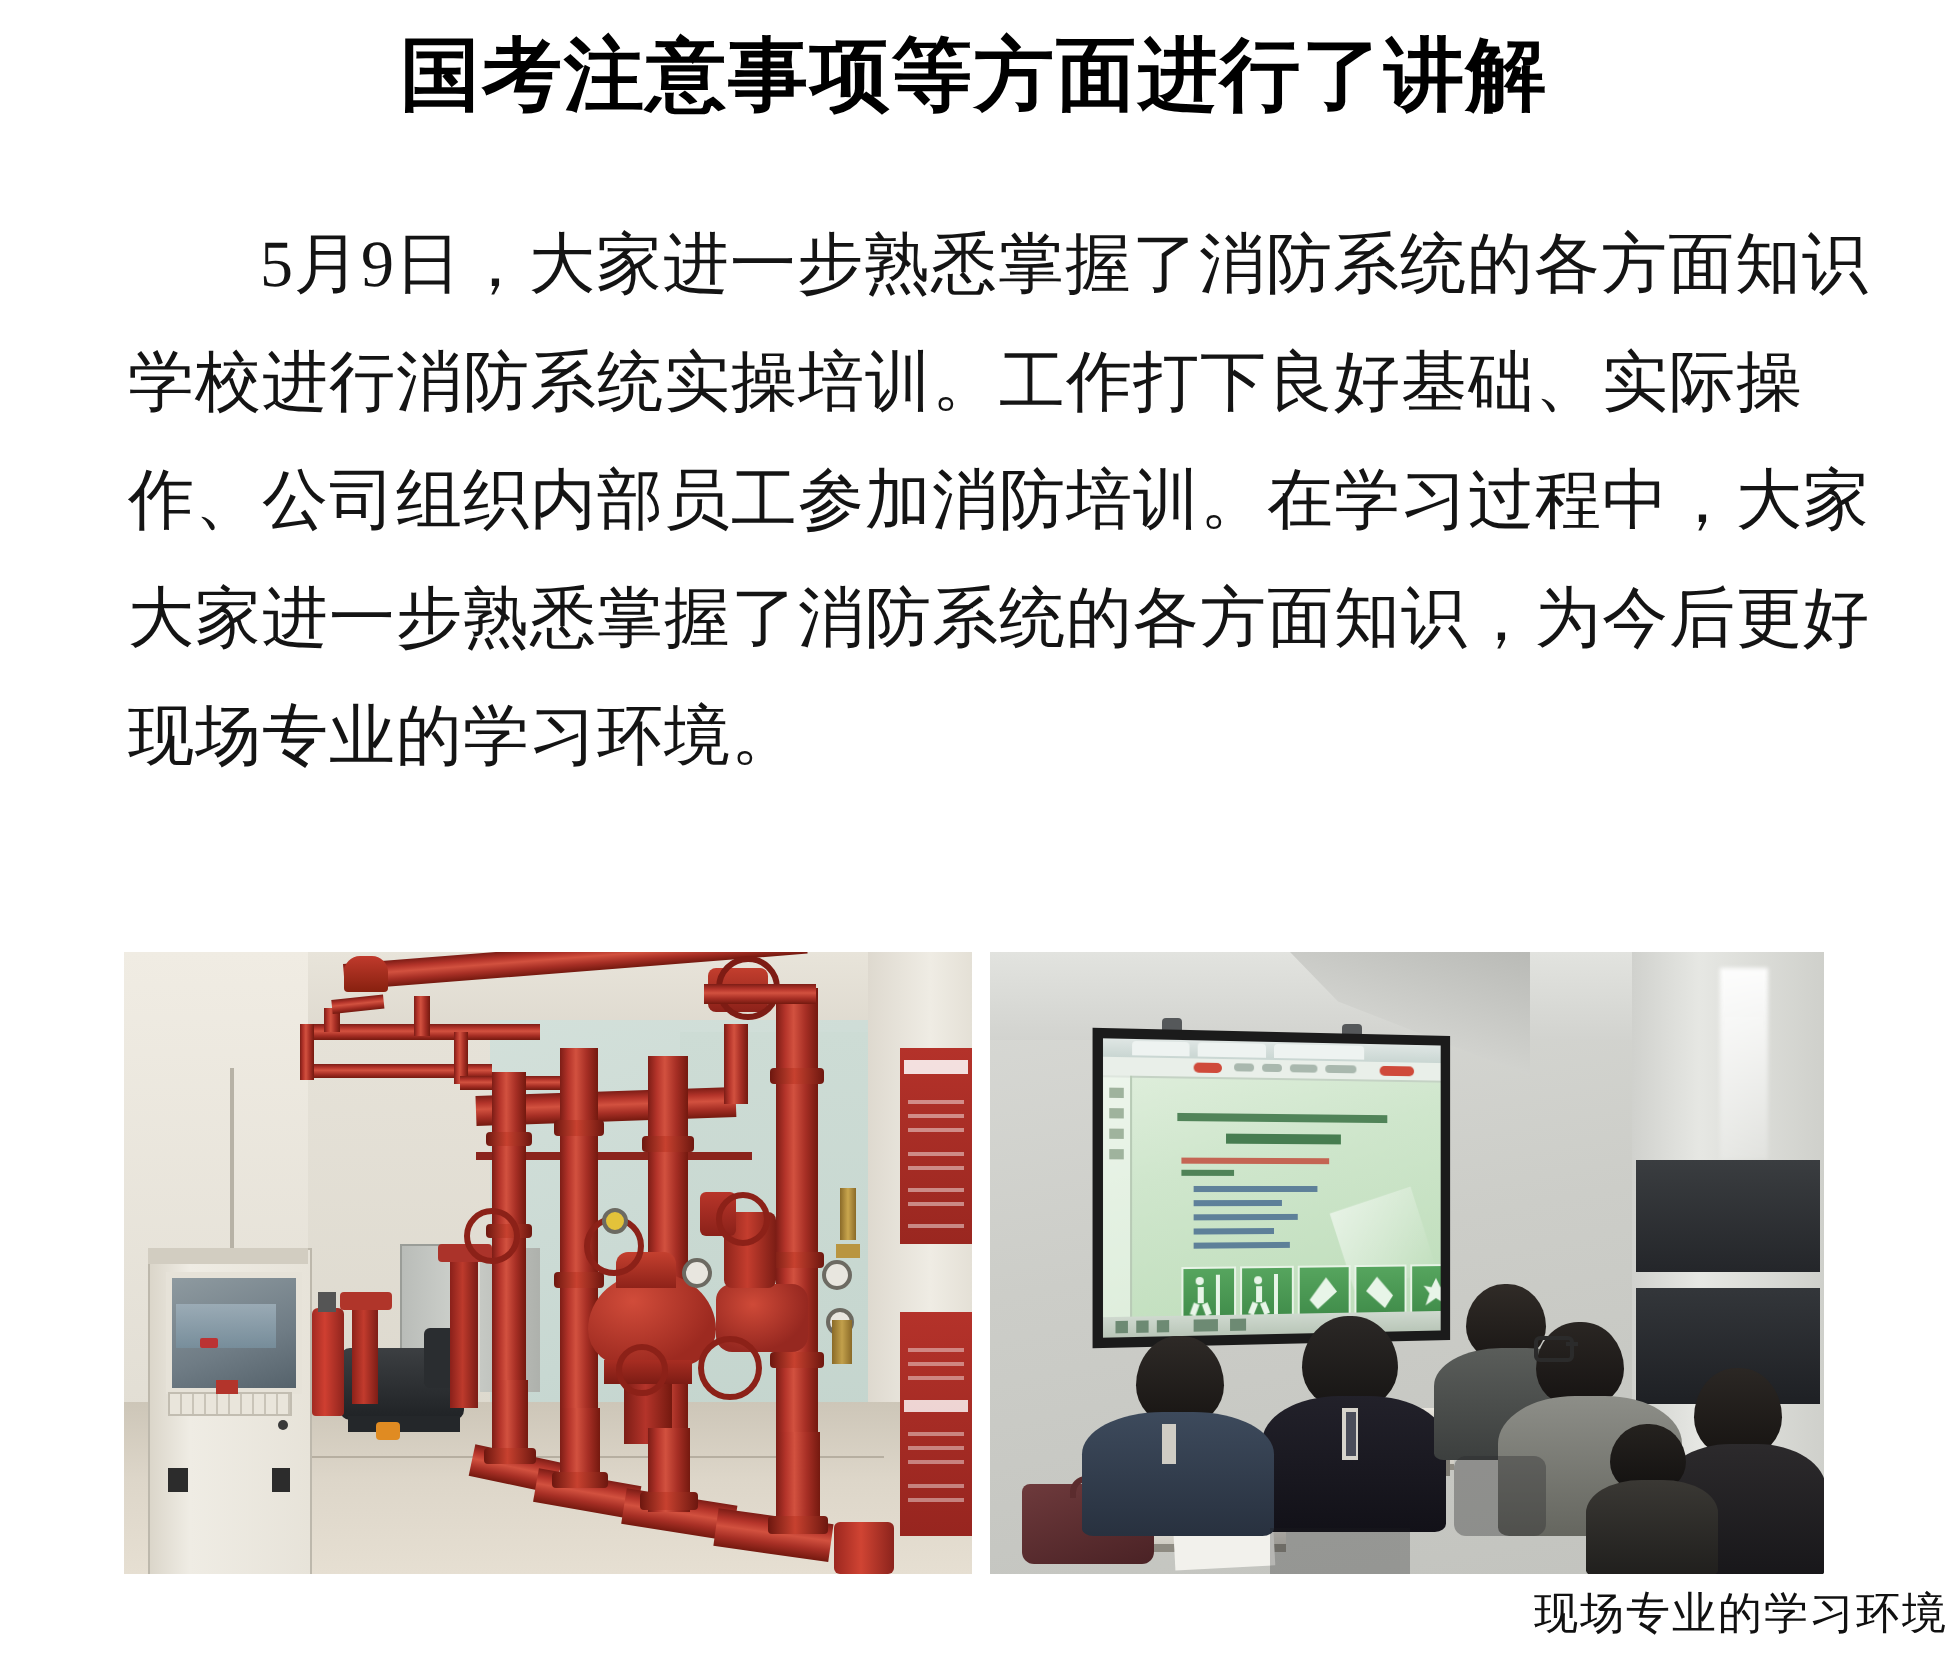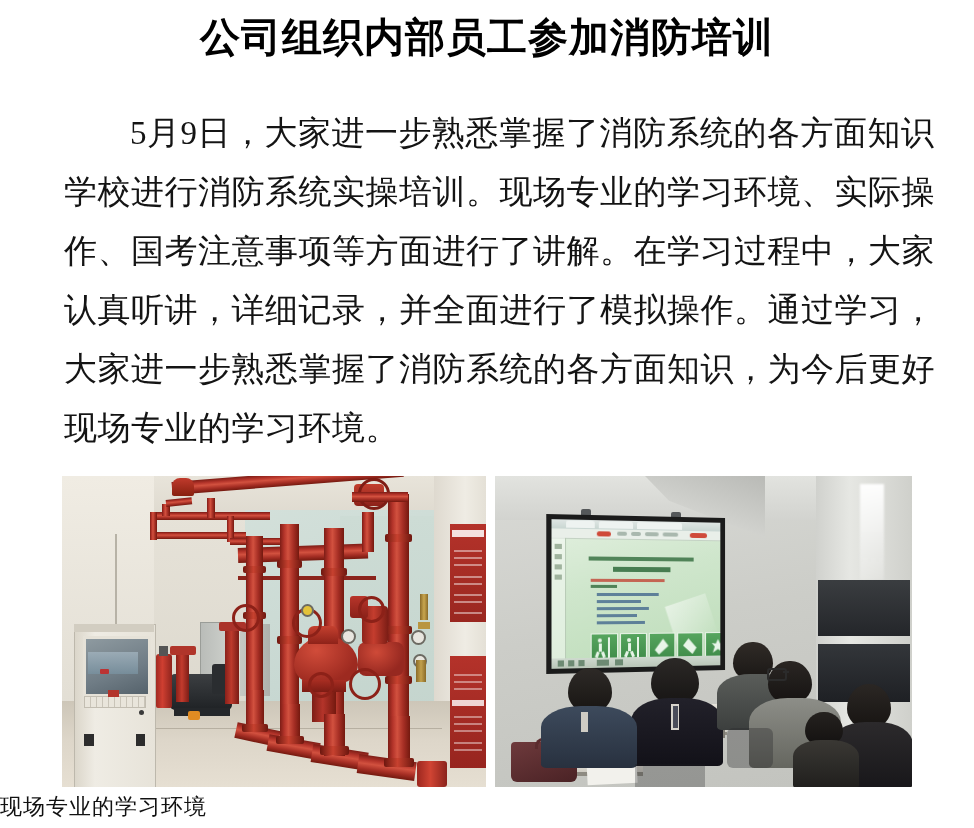--- a/index.html
+++ b/index.html
@@ -64,21 +64,21 @@
     overflow: hidden;
   }
   .photo-left  { left: 0;   width: 424px; }
   .photo-right { left: 433px; width: 417px; }
 
   .caption {
     position: absolute;
     left: 0;
     top: 792px;
     width: 974px;
-    text-align: left;
+    text-align: right;
     font-size: 22px;
     line-height: 30px;
     letter-spacing: 1px;
     color: #111;
     font-family: "Liberation Serif", "DejaVu Serif", serif;
   }
 
   
   .p1 { position:absolute; inset:0; background:#cfcabf; }
   .p1-ceiling { position:absolute; left:0; top:0; width:100%; height:62px;
@@ -234,27 +234,26 @@
 
   .laptop-screen { position:absolute; background:linear-gradient(180deg,#232527,#16181a);
       border:1px solid #3a3d40; }
   .laptop-base { position:absolute; background:linear-gradient(180deg,#3b3e41,#222528); }
   .bag { position:absolute; background:linear-gradient(160deg,#6e3a3c,#4a2225); border-radius:4px 4px 6px 6px; }
   .paper { position:absolute; background:#f2f1ec; }
 </style>
 </head>
 <body>
 
-<div class="doc-title">公司组织内部员工参加消防培训</div>
+<div class="doc-title">国考注意事项等方面进行了讲解</div>
 
 <div class="body-block">
   <div class="body-line first">5月9日，大家进一步熟悉掌握了消防系统的各方面知识</div>
-  <div class="body-line">学校进行消防系统实操培训。现场专业的学习环境、实际操</div>
-  <div class="body-line">作、国考注意事项等方面进行了讲解。在学习过程中，大家</div>
-  <div class="body-line">认真听讲，详细记录，并全面进行了模拟操作。通过学习，</div>
+  <div class="body-line">学校进行消防系统实操培训。工作打下良好基础、实际操</div>
+  <div class="body-line">作、公司组织内部员工参加消防培训。在学习过程中，大家</div>
   <div class="body-line">大家进一步熟悉掌握了消防系统的各方面知识，为今后更好</div>
   <div class="body-line">现场专业的学习环境。</div>
 </div>
 
 <div class="photo-row">
 
   <div class="photo photo-left">
     <div class="p1">
       <div class="p1-ceiling"></div>
       <div class="p1-wallL"></div>

